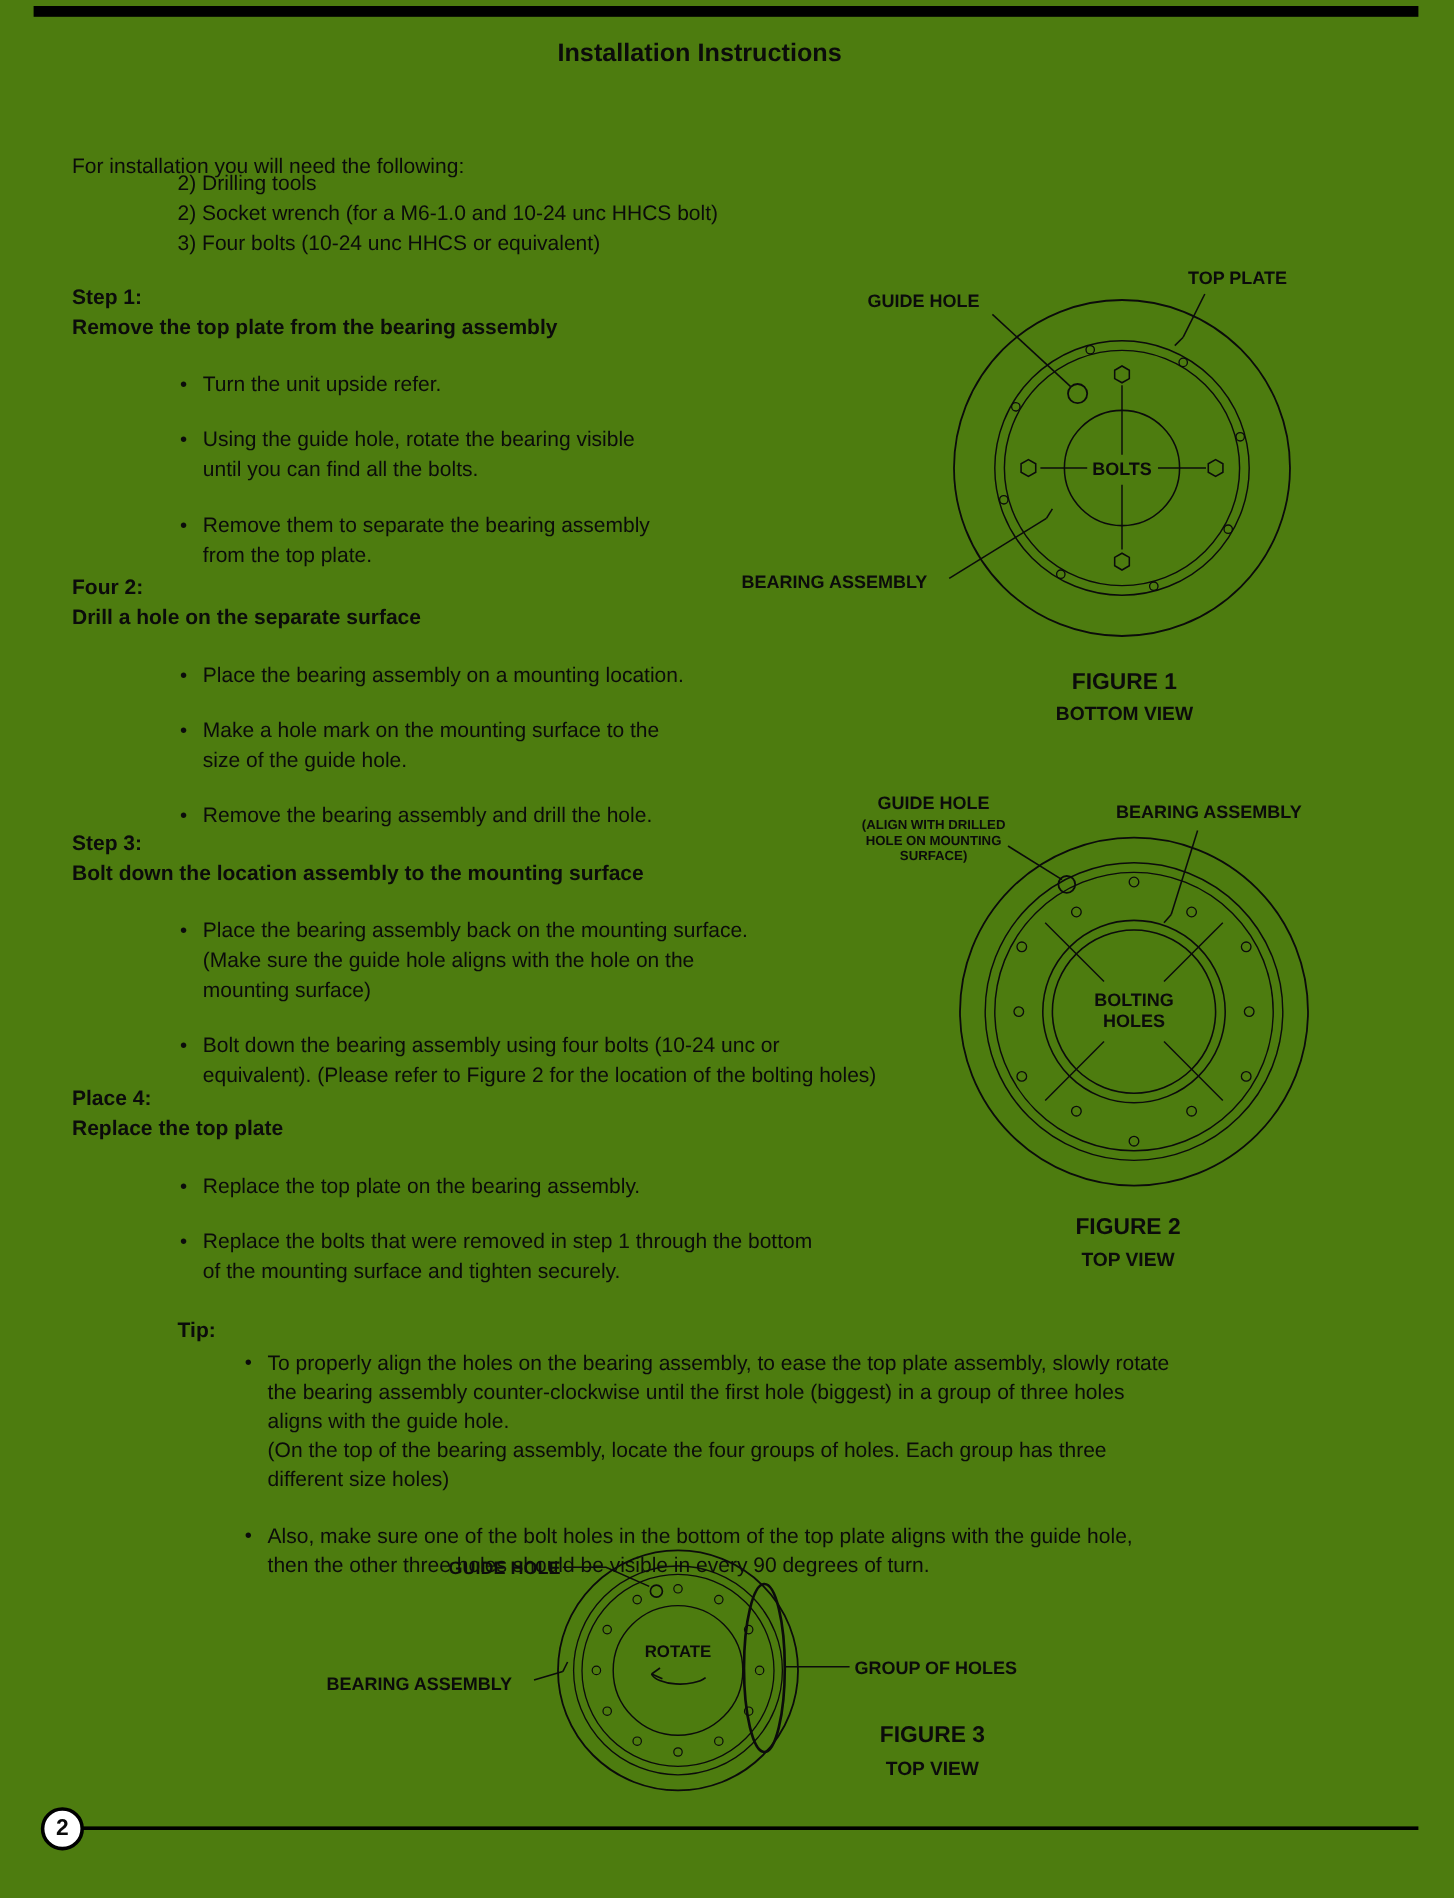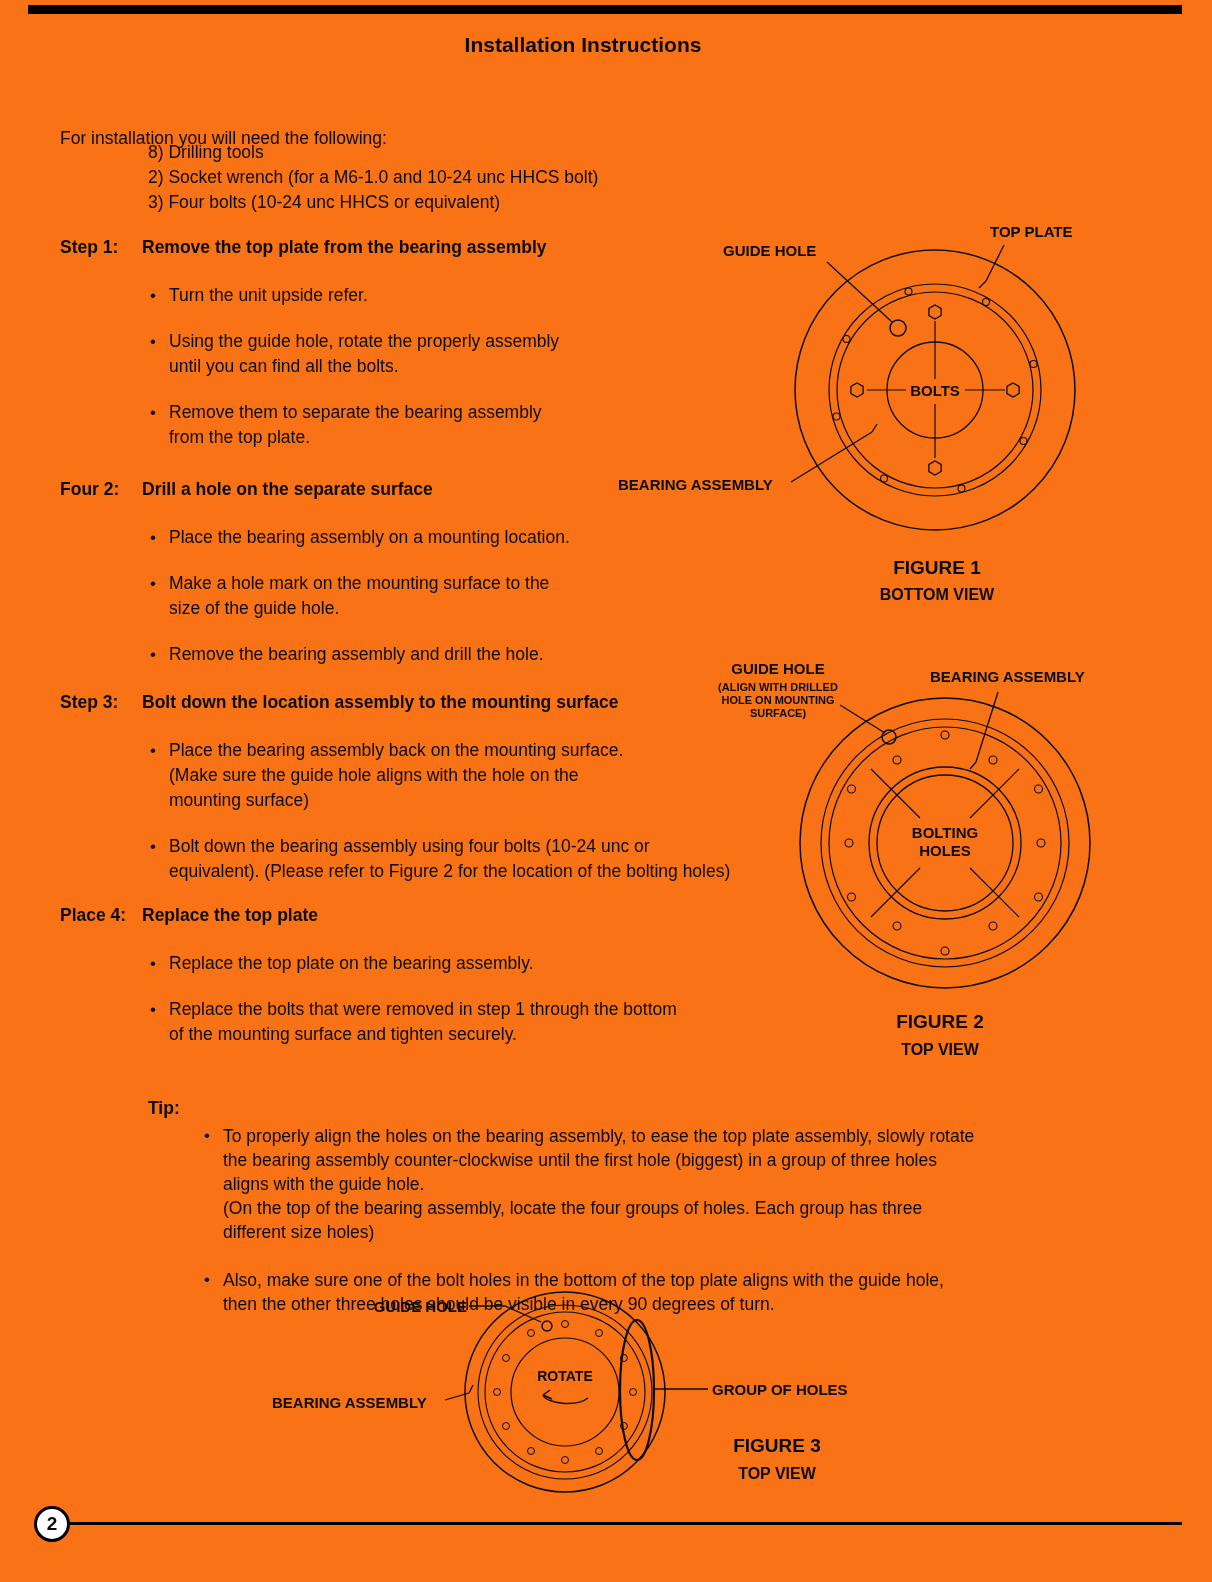--- a/index.html
+++ b/index.html
@@ -1,30 +1,30 @@
 <!DOCTYPE html>
 <html><head>
 <meta charset="utf-8">
 <style>
   * { margin:0; padding:0; box-sizing:border-box; }
   html,body { background:#e9e9e9; }
   body {
     width:1212px; height:1582px; position:relative;
     font-family:"Liberation Sans", sans-serif; color:#0b0b0b;
   }
-  .page { position:absolute; inset:0; background:#f97316; overflow:hidden; }
+  .page { position:absolute; inset:0; background:#4d7c0f; overflow:hidden; }
 
   .top-rule { position:absolute; left:28px; top:5px; width:1154px; height:9px; background:#000; }
   .title { position:absolute; left:0; top:33px; width:1166px; text-align:center; font-size:21px; font-weight:700; }
 
   .intro-lead { position:absolute; left:60px; top:90px; font-size:17.5px;margin-top:38px; }
   .intro-list { position:absolute; left:148px; top:140px; font-size:17.5px; line-height:25px; }
 
   .step { position:absolute; left:60px; width:780px; font-size:17.5px; }
-  .step-heading { display:flex; font-weight:700; line-height:25px; }
+  .step-heading { display:flex; font-weight:700; line-height:25px;flex-direction:column; }
   .step-label { flex:none; width:82px; }
 
   .bullets { list-style:none; margin:23px 0 0 0; padding:0 0 0 90px; }
   .bullet { display:flex; line-height:25px; margin-bottom:21px; }
   .bullet::before { content:"\2022"; flex:none; width:19px; font-size:17px; }
   .btxt { white-space:pre-line; }
 
   .tip { position:absolute; left:148px; top:1066px; width:1012px; font-size:17.5px;margin-top:30px; }
   .tip-label { font-weight:700; line-height:24px; }
   .tip .bullets { margin:4px 0 0 0; padding-left:56px; }
@@ -45,36 +45,36 @@
 </head>
 <body>
 
 <div class="page">
 
   <div class="top-rule"></div>
   <div class="title">Installation Instructions</div>
 
   <div class="intro-lead">For installation you will need the following:</div>
   <div class="intro-list">
-    <div>8) Drilling tools</div>
+    <div>2) Drilling tools</div>
     <div>2) Socket wrench (for a M6-1.0 and 10-24 unc HHCS bolt)</div>
     <div>3) Four bolts (10-24 unc HHCS or equivalent)</div>
   </div>
 
   <section class="step" style="top:235px">
     <div class="step-heading">
       <span class="step-label">Step 1:</span>
       <span>Remove the top plate from the bearing assembly</span>
     </div>
     <ul class="bullets">
       <li class="bullet">
           <span class="btxt">Turn the unit upside refer.</span>
         </li>
       <li class="bullet">
-          <span class="btxt">Using the guide hole, rotate the properly assembly
+          <span class="btxt">Using the guide hole, rotate the bearing visible
 until you can find all the bolts.</span>
         </li>
       <li class="bullet">
           <span class="btxt">Remove them to separate the bearing assembly
 from the top plate.</span>
         </li>
     </ul>
   </section>
 
   <section class="step" style="top:477px">

